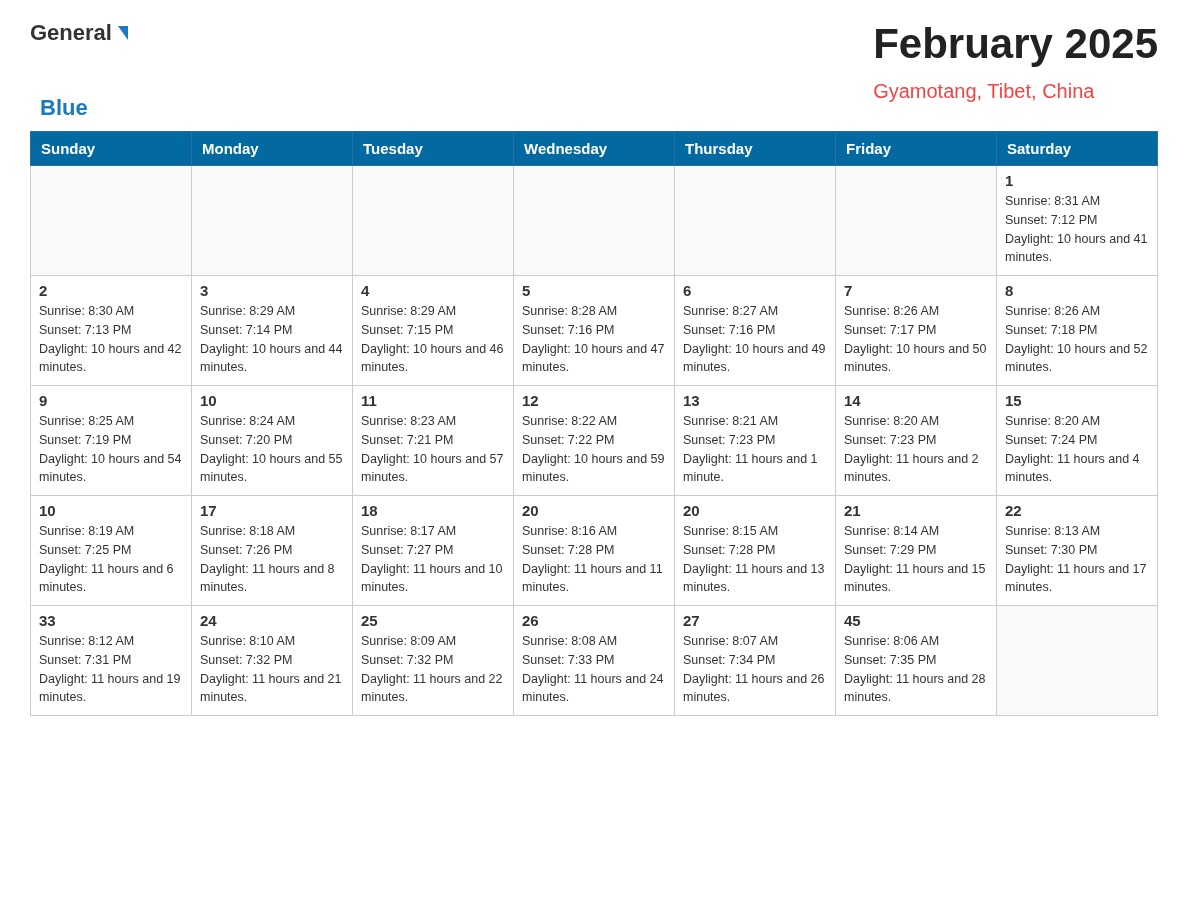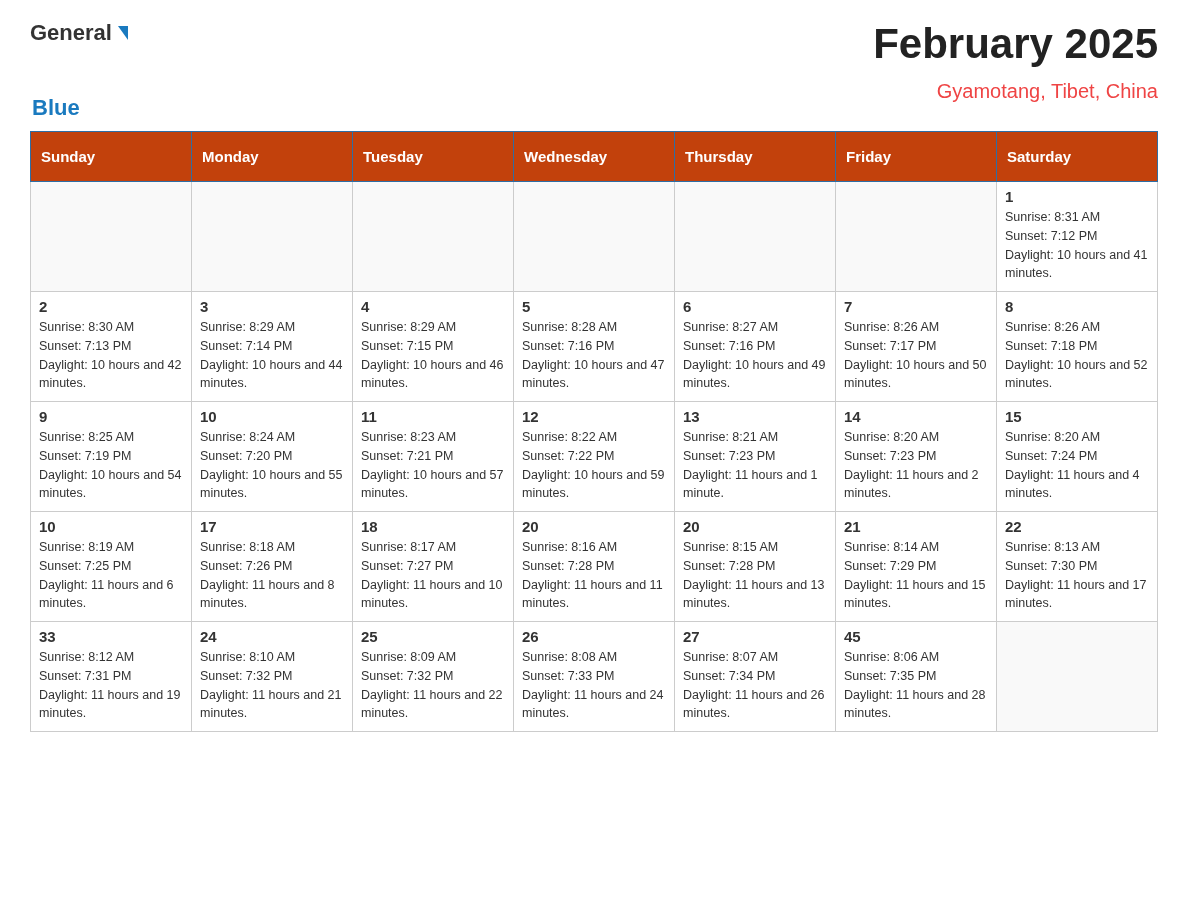--- a/index.html
+++ b/index.html
@@ -28,43 +28,43 @@
     .logo-arrow {
       width: 0;
       height: 0;
       border-left: 10px solid transparent;
       border-right: 0px solid transparent;
       border-top: 14px solid #1a7abf;
       margin-bottom: 6px;
       margin-left: 2px;
     }
     .title-block {
-      text-align: right;
+      text-align: left;
     }
     .month-title {
       font-size: 42px;
       font-weight: bold;
       color: #222;
     }
     .location-title {
       font-size: 20px;
       color: #ef4444;
       margin-top: 12px;
     }
     .calendar {
       width: 100%;
       border-collapse: collapse;
       margin-top: 10px;
     }
     .calendar th {
-      background-color: #c2410c;
+      background-color: #0369a1;
       color: #fff;
       font-size: 15px;
       font-weight: bold;
-      padding: 16px 10px;
+      padding: 8px 10px;
       text-align: left;
       border: 1px solid #2e6da4;
     }
     .calendar td {
       vertical-align: top;
       border: 1px solid #ccc;
       padding: 6px 8px;
       width: 14.28%;
       min-height: 100px;
       font-size: 13px;
@@ -96,21 +96,21 @@
     <span class="logo-general">General</span>
     <div class="logo-arrow"></div>
     <br>
   </div>
   <div class="title-block">
     <div class="month-title">February 2025</div>
     <div class="location-title">Gyamotang, Tibet, China</div>
   </div>
 </div>
 
-<div style="display:flex;align-items:center;margin-top:-18px;margin-bottom:8px;">
+<div style="display:flex;align-items:center;margin-top:-18px;margin-bottom:8px;margin-left:8px;">
   <span style="font-size:22px;font-weight:bold;color:#1a7abf;margin-left:2px;">Blue</span>
 </div>
 
 <table class="calendar">
   <thead>
     <tr>
     <th>Sunday</th>
         <th>Monday</th>
         <th>Tuesday</th>
         <th>Wednesday</th>

